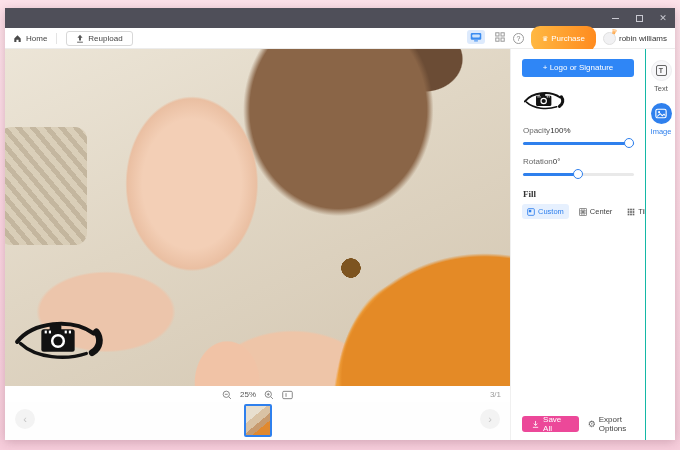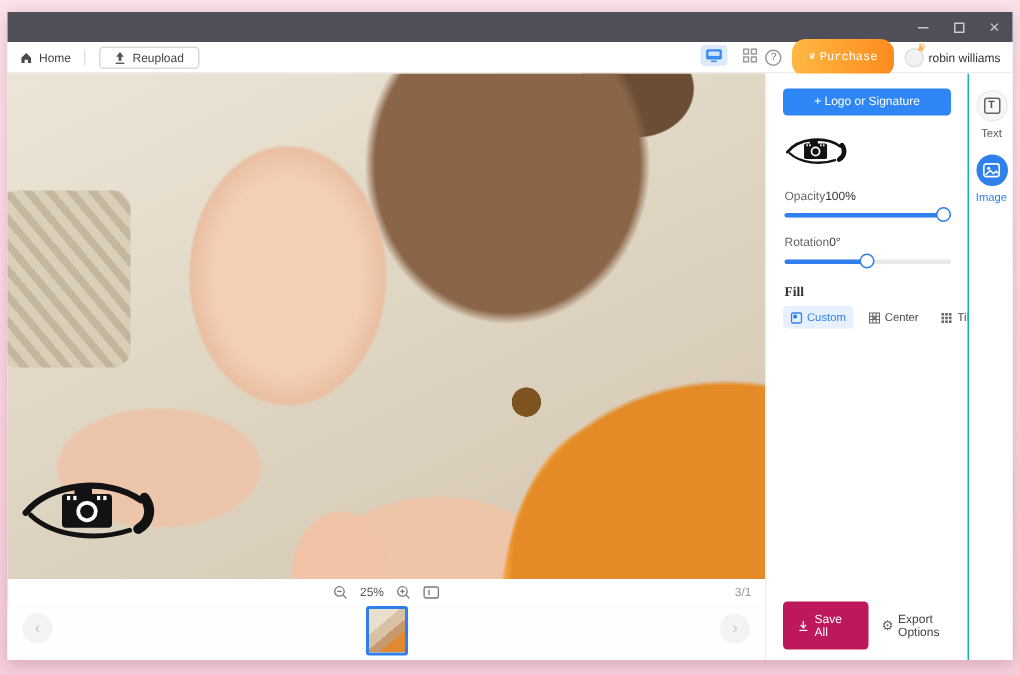--- a/index.html
+++ b/index.html
@@ -27,21 +27,21 @@
   .tb-sep { width:1px; height:11px; background:#e4e4e4; margin:0 9px; }
   .reupload-btn { display:flex; align-items:center; gap:4px; border:1px solid #d8d8d8; border-radius:3px;
     padding:2px 9px; font-size:8px; color:#444; background:#fff; }
   .viewgroup { position:absolute; left:462px; top:2px; display:flex; align-items:center; gap:7px; }
   .view-active { background:#ddeafc; border-radius:3px; padding:2px 3px; display:flex; }
   .view-plain { padding:2px 3px; display:flex; }
   .tb-right { margin-left:auto; display:flex; align-items:center; gap:7px; }
   .help-circle { width:11px; height:11px; border:1px solid #9a9a9a; border-radius:50%;
     font-size:7px; color:#777; display:flex; align-items:center; justify-content:center; }
   .purchase-btn { background:linear-gradient(90deg,#ffb842,#ff8b1f); border-radius:9px; height:25px;
-    padding:0 11px; display:flex; align-items:center; gap:3px; color:#fff; font-size:8px;font-family:Liberation Mono, monospace; }
+    padding:0 11px; display:flex; align-items:center; gap:3px; color:#fff; font-size:8px; }
   .purchase-btn .crown { font-size:7px; line-height:1; }
   .userchip { display:flex; align-items:center; gap:3px; font-size:8px; color:#333; position:relative; }
   .avatar { width:13px; height:13px; border-radius:50%; background:#f1f1f3; border:1px solid #e0e0e0; position:relative; }
   .avatar .crown2 { position:absolute; top:-5px; right:-2px; font-size:7px; color:#ff9a2e; transform:rotate(18deg); }
   
   .canvas { position:absolute; left:0; top:41px; width:505px; height:337px; overflow:hidden;
     background:linear-gradient(155deg,#ece5d7 0%,#e0d6c4 45%,#d3c6b1 100%); }
   .photo-layers { position:absolute; inset:0; background:
     radial-gradient(55px 70px at 44% 99%, #f1c3a6 0 58%, rgba(241,195,166,0) 60%),
     radial-gradient(210px 180px at 95% 98%, #e48a26 0 68%, rgba(228,138,38,0) 70%),
@@ -81,21 +81,21 @@
   .slider { position:absolute; left:12px; width:111px; height:10px; }
   .track { position:absolute; left:0; top:4px; width:100%; height:3px; background:#e9e9e9; border-radius:2px; }
   .fillbar { position:absolute; left:0; top:4px; height:3px; background:#2f80ed; border-radius:2px; }
   .knob { position:absolute; top:0px; width:10px; height:10px; border-radius:50%; background:#fff;
     border:1.5px solid #2f80ed; }
   .fill-label { position:absolute; left:12px; top:140px; font-size:9px; font-weight:bold; color:#333;font-family:Liberation Serif, serif; }
   .fillopts { position:absolute; left:11px; top:155px; display:flex; align-items:flex-end; gap:5px; }
   .fopt { display:flex; align-items:center; gap:3px; font-size:7.5px; color:#444; padding:3px 5px; border-radius:3px; }
   .fopt.active { background:#e6f0fe; color:#2f80ed; }
   .panel-bottom { position:absolute; left:11px; bottom:7px; display:flex; align-items:center; gap:9px; }
-  .saveall { background:#be185d; color:#fff; font-size:8px; border-radius:3px; height:32px;
+  .saveall { background:#ec4899; color:#fff; font-size:8px; border-radius:3px; height:16px;
     padding:0 10px; display:flex; align-items:center; gap:4px; }
   .exportopt { display:flex; align-items:center; gap:3px; font-size:8px; color:#444; }
   .gear { font-size:9px; color:#666; line-height:1; }
   
   .rail { position:absolute; left:640px; top:41px; width:30px; height:391px; background:#fff;
     border-left:1px solid #14b8a6; }
   .railtab { position:absolute; left:0; width:30px; text-align:center; }
   .railcircle { width:21px; height:21px; border-radius:50%; margin:0 auto; display:flex;
     align-items:center; justify-content:center; }
   .railcircle.plain { background:#f7f7f9; border:1px solid #ededef; }

